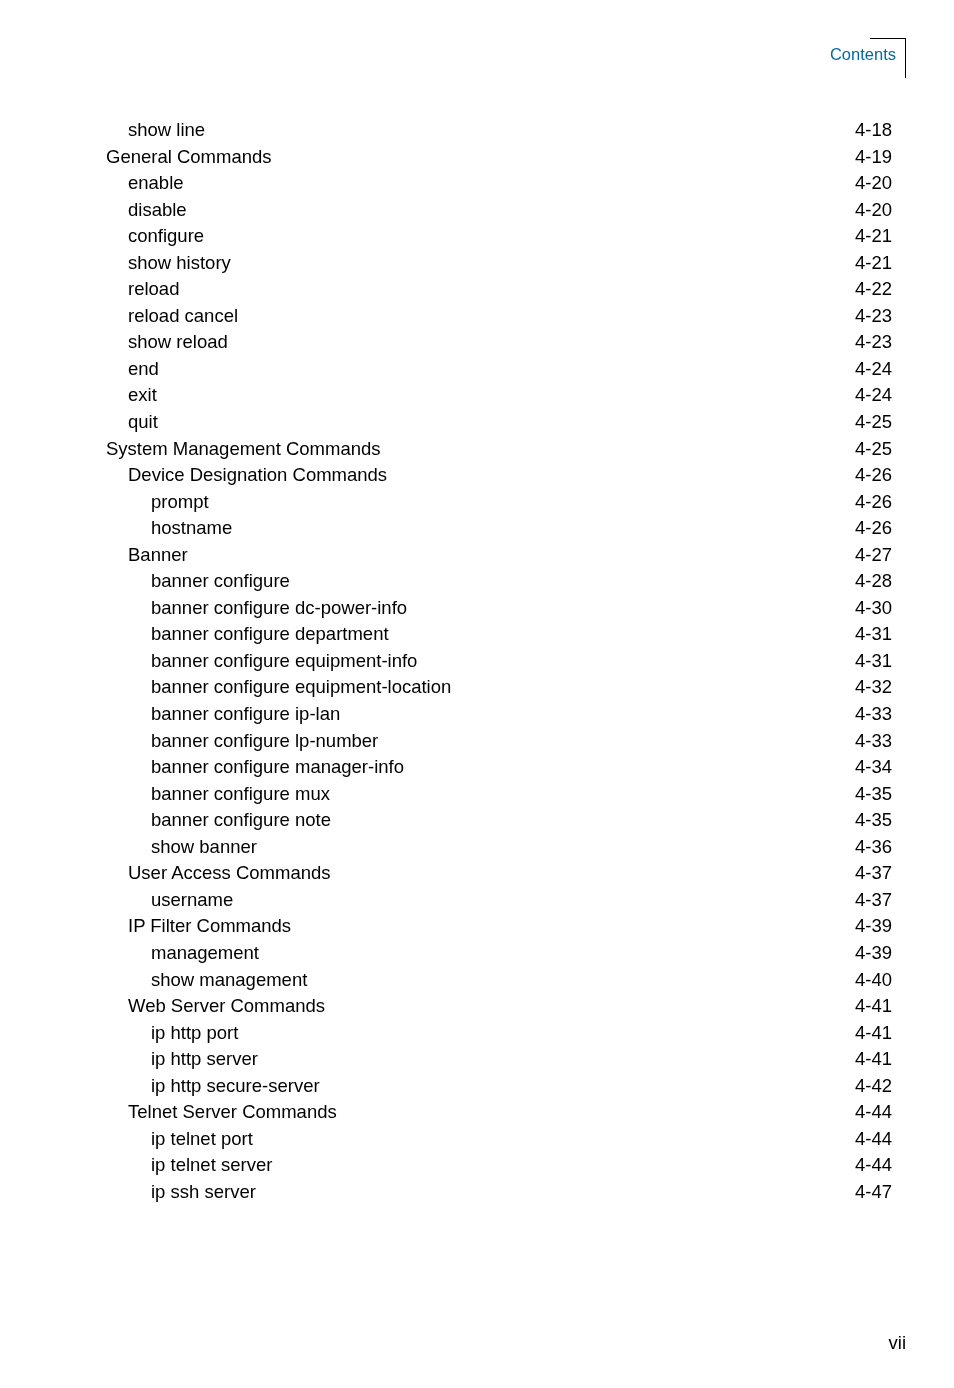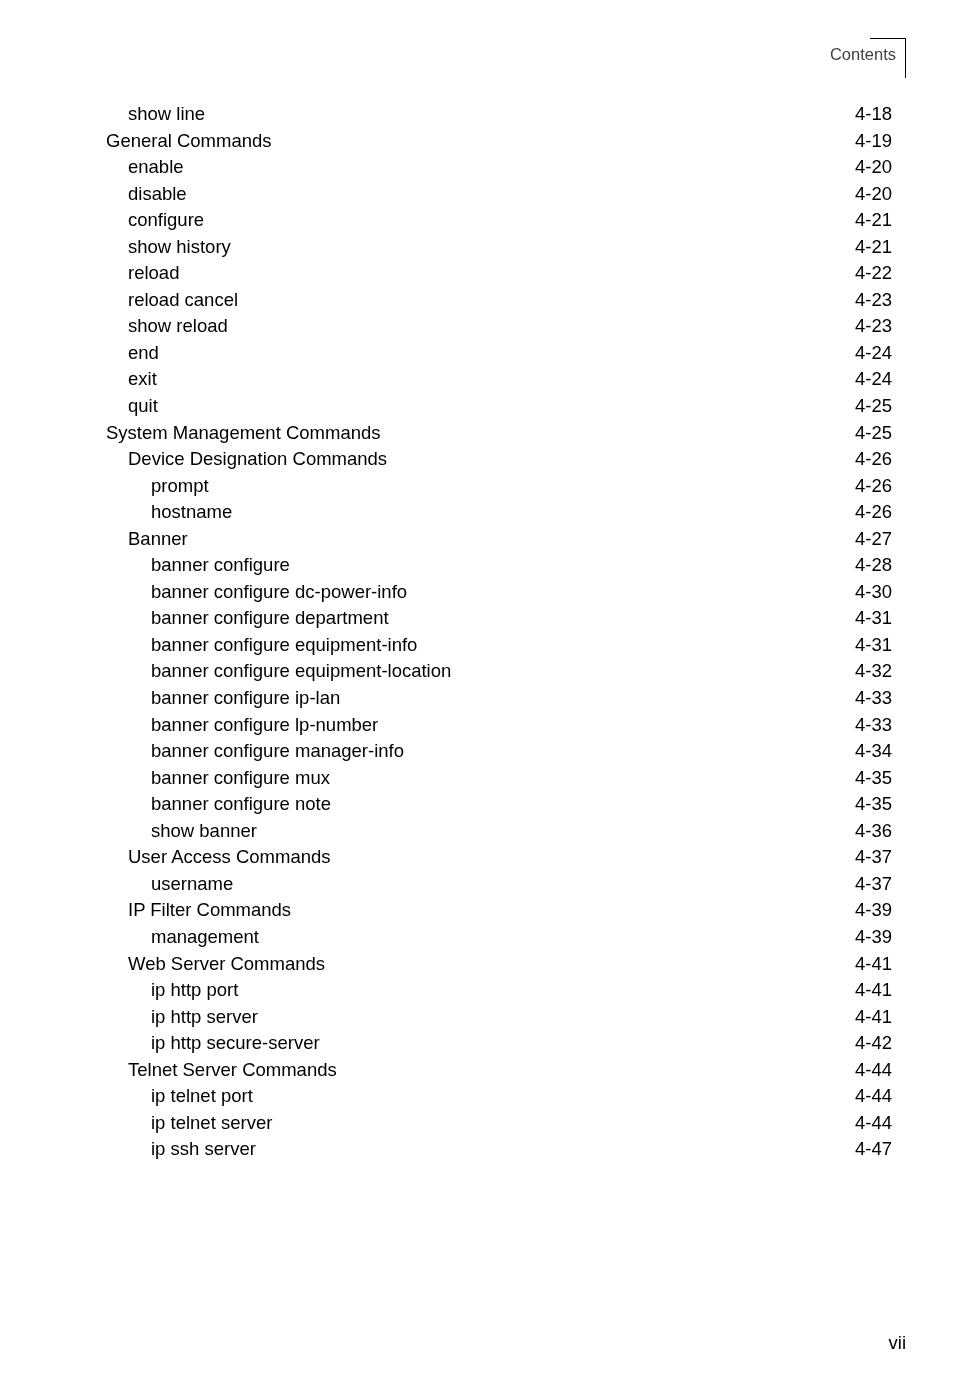--- a/index.html
+++ b/index.html
@@ -23,21 +23,21 @@
     top: 38px;
     right: 48px;
     display: flex;
     align-items: flex-start;
   }
   .header-label {
     font-size: 16.5px;
     line-height: 1;
     padding: 8px 10px 0 0;
     white-space: nowrap;
-    color: #404040;
+    color: #0369a1;
     margin-left: 24px;
   }
   .header-rule-box {
     position: absolute;
     top: 0;
     right: 0;
     width: 36px;
     height: 40px;
     border-top: 1.4px solid #000;
     border-right: 1.4px solid #000;
@@ -54,20 +54,21 @@
   }
   .toc-entry {
     display: flex;
     align-items: baseline;
     height: 26.55px;
     font-size: 18.5px;
     white-space: nowrap;
   }
   .toc-title {
     flex: 0 0 auto;
+    margin-top: 16px;
   }
   .toc-spacer {
     flex: 1 1 auto;
   }
   .toc-page {
     flex: 0 0 auto;
     text-align: right;
     min-width: 52px;
   }
   .lvl0 .toc-title { padding-left: 0px; }
@@ -249,20 +250,25 @@
       <div class="toc-entry lvl1">
         <span class="toc-title">IP Filter Commands</span>
         <span class="toc-spacer"></span>
         <span class="toc-page">4-39</span>
       </div>
       <div class="toc-entry lvl2">
         <span class="toc-title">management</span>
         <span class="toc-spacer"></span>
         <span class="toc-page">4-39</span>
       </div>
+      <div class="toc-entry lvl2">
+        <span class="toc-title">show management</span>
+        <span class="toc-spacer"></span>
+        <span class="toc-page">4-40</span>
+      </div>
       <div class="toc-entry lvl1">
         <span class="toc-title">Web Server Commands</span>
         <span class="toc-spacer"></span>
         <span class="toc-page">4-41</span>
       </div>
       <div class="toc-entry lvl2">
         <span class="toc-title">ip http port</span>
         <span class="toc-spacer"></span>
         <span class="toc-page">4-41</span>
       </div>

